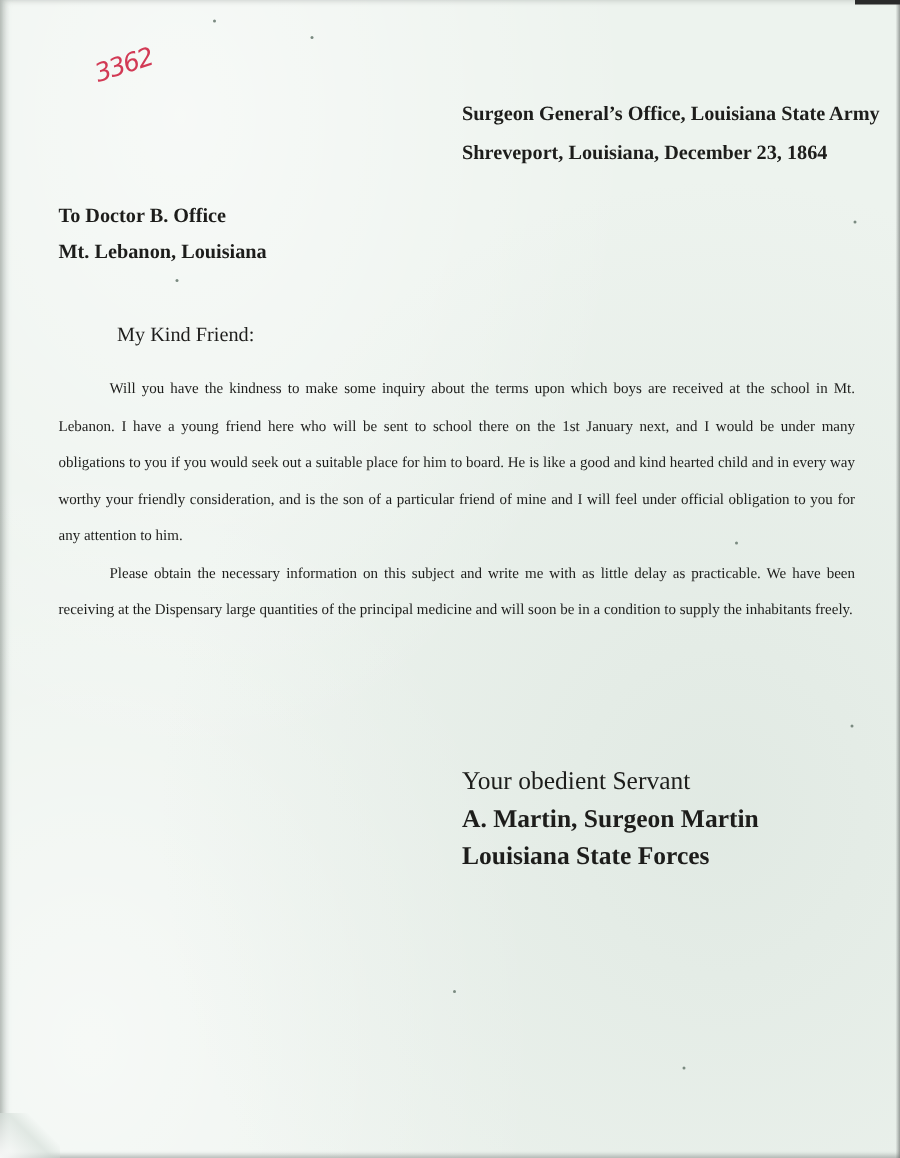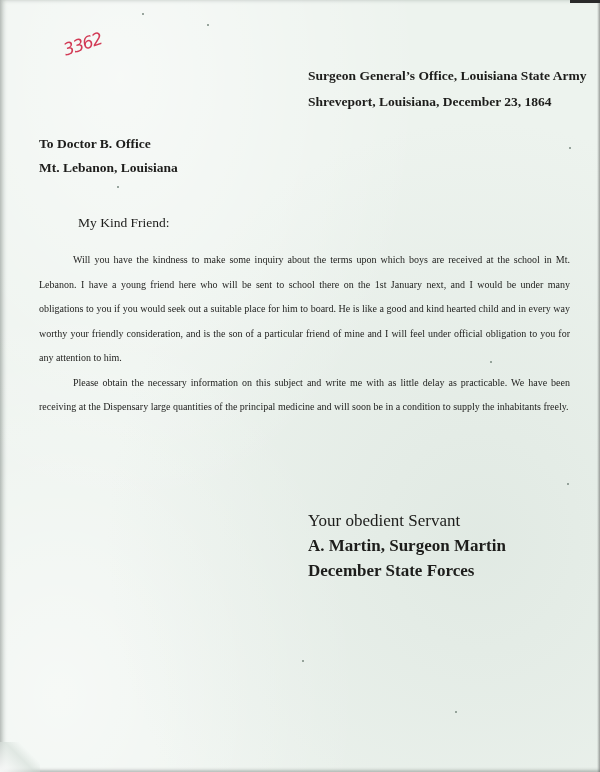--- a/index.html
+++ b/index.html
@@ -141,21 +141,21 @@
   <div class="salutation">My Kind Friend:</div>
 
   <div class="body-text">
     <p>Will you have the kindness to make some inquiry about the terms upon which boys are received at the school in Mt. Lebanon. I have a young friend here who will be sent to school there on the 1st January next, and I would be under many obligations to you if you would seek out a suitable place for him to board. He is like a good and kind hearted child and in every way worthy your friendly consideration, and is the son of a particular friend of mine and I will feel under official obligation to you for any attention to him.</p>
     <p><span>Please obtain the necessary information on this subject and write me with as little delay as practicable. </span><span class="bold">We have been receiving at the Dispensary large quantities of the principal medicine and will soon be in a condition to supply the inhabitants freely.</span></p>
   </div>
 
   <div class="closing">
     <div>Your obedient Servant</div>
     <div class="bold">A. Martin, Surgeon Martin</div>
-    <div class="bold">December State Forces</div>
+    <div class="bold">Louisiana State Forces</div>
   </div>
 
   <div class="speck" style="left:142px;top:13px;"></div>
   <div class="speck" style="left:207px;top:24px;"></div>
   <div class="speck" style="left:117px;top:186px;"></div>
   <div class="speck" style="left:569px;top:147px;"></div>
   <div class="speck" style="left:490px;top:361px;"></div>
   <div class="speck" style="left:567px;top:483px;"></div>
   <div class="speck" style="left:302px;top:660px;"></div>
   <div class="speck" style="left:455px;top:711px;"></div>

